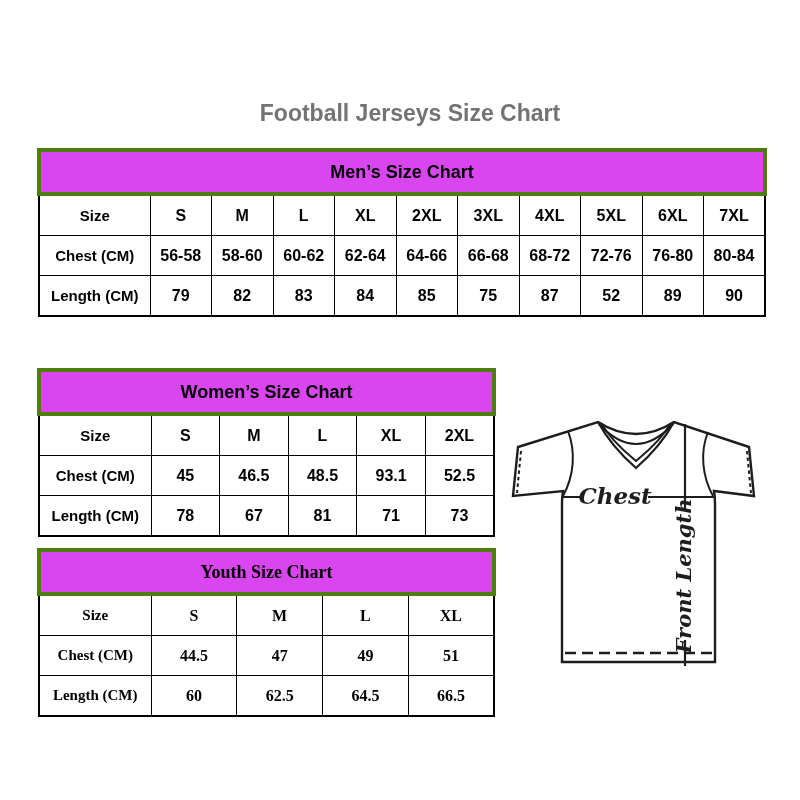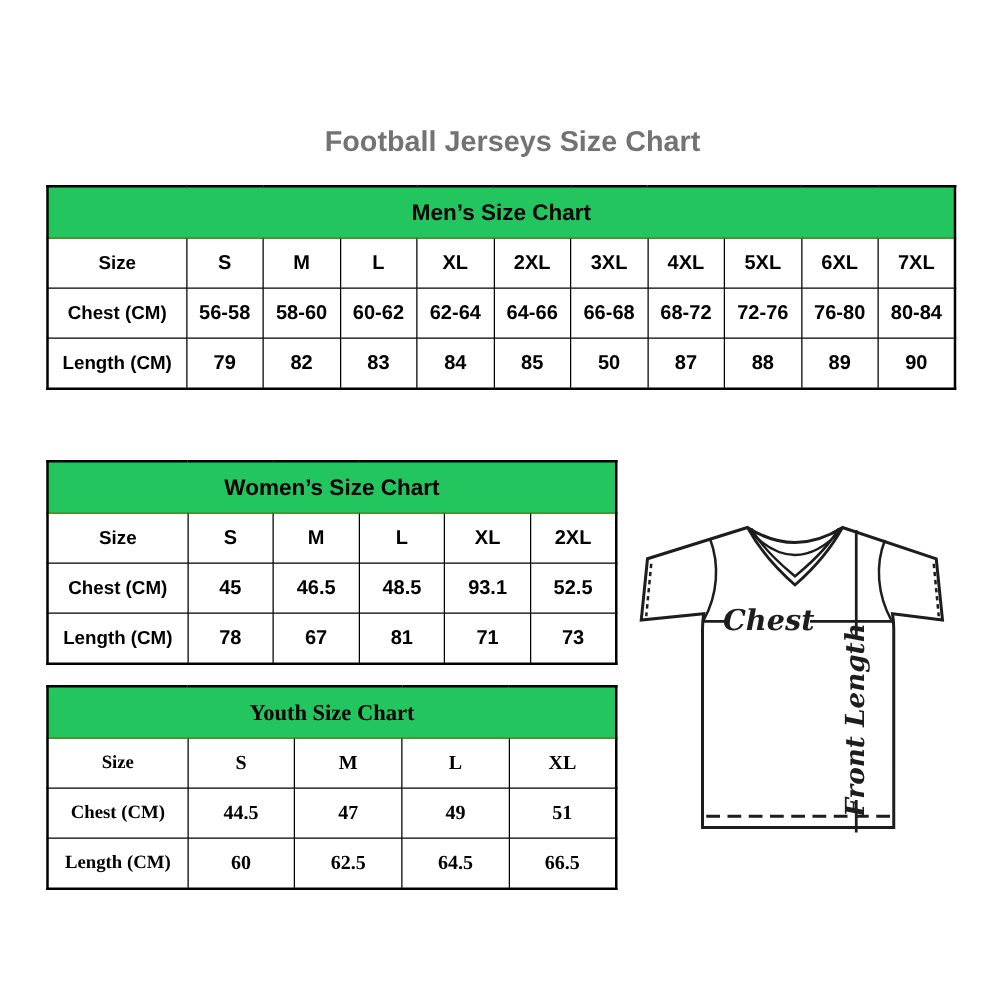--- a/index.html
+++ b/index.html
@@ -9,21 +9,21 @@
   }
   .title{
     position:absolute;top:100px;left:12px;width:796px;margin:0;
     text-align:center;font-size:23px;font-weight:bold;color:#737373;
   }
   table.size-table{
     position:absolute;border-collapse:collapse;table-layout:fixed;
     border:2px solid #000;background:#fff;
   }
   table.size-table th.tbl-header{
-    height:40px;background:#22c55e;border:1px solid #4d7c0f;
+    height:40px;background:#d946ef;border:4px solid #4d7c0f;
     font-size:18px;font-weight:bold;text-align:center;vertical-align:middle;padding:0;
   }
   table.size-table td{
     height:39px;border:1px solid #000;text-align:center;vertical-align:middle;
     font-weight:bold;font-size:16px;padding:0;white-space:nowrap;
   }
   table.size-table td.rowlabel{font-size:15px;}
   #men-table{left:37px;top:148px;width:726px;}
   #women-table{left:37px;top:368px;width:455px;}
   #youth-table{left:37px;top:548px;width:455px;font-family:Liberation Serif, serif;}
@@ -80,23 +80,23 @@
         <td>76-80</td>
         <td>80-84</td>
       </tr>
       <tr>
         <td class="rowlabel">Length (CM)</td>
         <td>79</td>
         <td>82</td>
         <td>83</td>
         <td>84</td>
         <td>85</td>
-        <td>50</td>
+        <td>75</td>
         <td>87</td>
-        <td>88</td>
+        <td>52</td>
         <td>89</td>
         <td>90</td>
       </tr>
     </tbody>
 </table>
 
 <table id="women-table" class="size-table">
   <colgroup>
     <col style="width:112px">
     <col style="width:68.6px">

